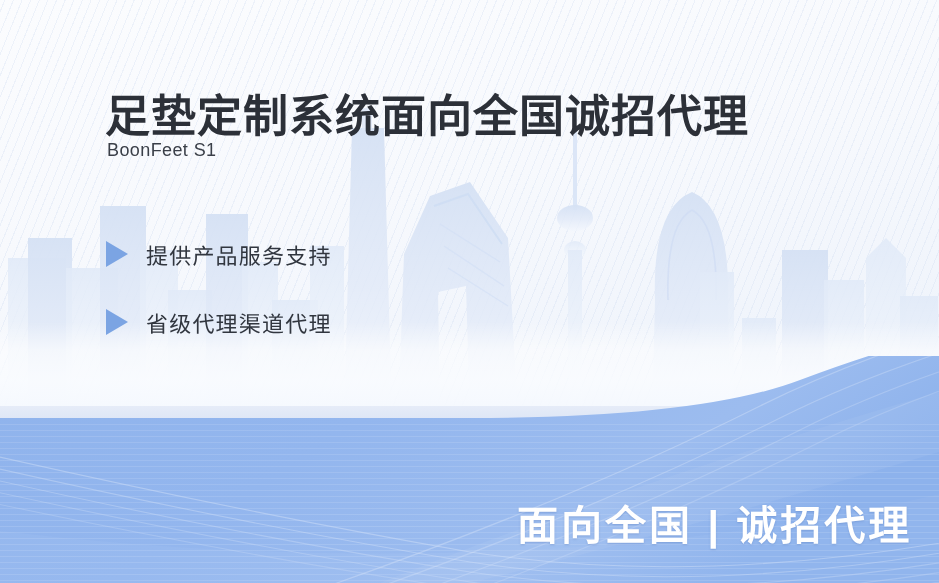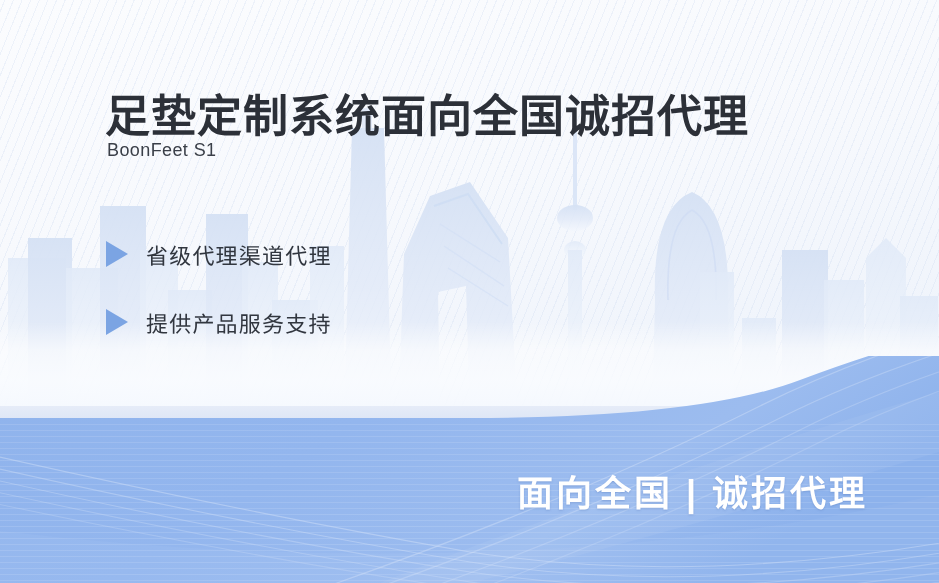--- a/index.html
+++ b/index.html
@@ -130,22 +130,22 @@
     overflow: hidden;
   }
   .banner-shape {
     position: absolute;
     left: 0; top: 0;
     width: 939px; height: 227px;
   }
   .banner-text {
     position: absolute;
     left: 517px;
-    top: 464px;
-    font-size: 36px;
+    top: 492px;
+    font-size: 41px;
     font-weight: bold;
     color: #ffffff;
     letter-spacing: 3px;
     white-space: nowrap;
     text-shadow: 0 1px 2px rgba(80,115,180,0.35);
   }
 </style>
 </head>
 <body>
 
@@ -203,25 +203,25 @@
   </svg>
 
   <div class="mist"></div>
 
   <div class="headline">足垫定制系统面向全国诚招代理</div>
   <div class="subtitle">BoonFeet S1</div>
 
   <div class="bullets">
     <div class="bullet-row">
       <span class="bullet-arrow"></span>
-      <span class="bullet-label">省级代理渠道代理</span>
+      <span class="bullet-label">提供产品服务支持</span>
     </div>
     <div class="bullet-row">
       <span class="bullet-arrow"></span>
-      <span class="bullet-label">提供产品服务支持</span>
+      <span class="bullet-label">省级代理渠道代理</span>
     </div>
   </div>
 
   <div class="band"></div>
 
   <div class="banner">
     <svg class="banner-shape" viewBox="0 0 939 227" preserveAspectRatio="none">
       <defs>
         <linearGradient id="bannerGrad" x1="0" y1="0" x2="1" y2="0.4">
           <stop offset="0%" stop-color="#8fb3ec"></stop>

